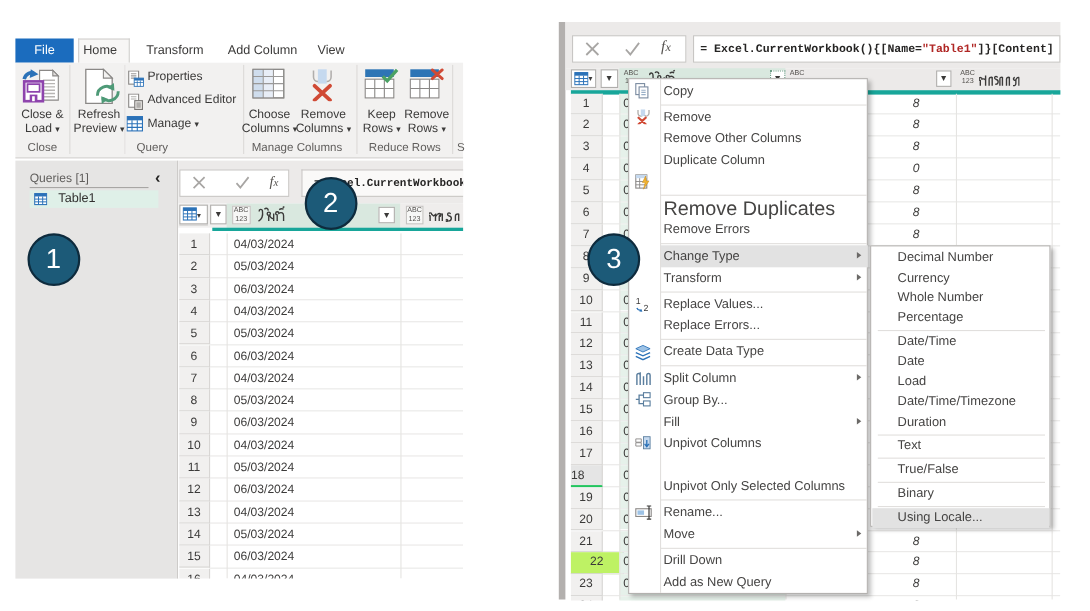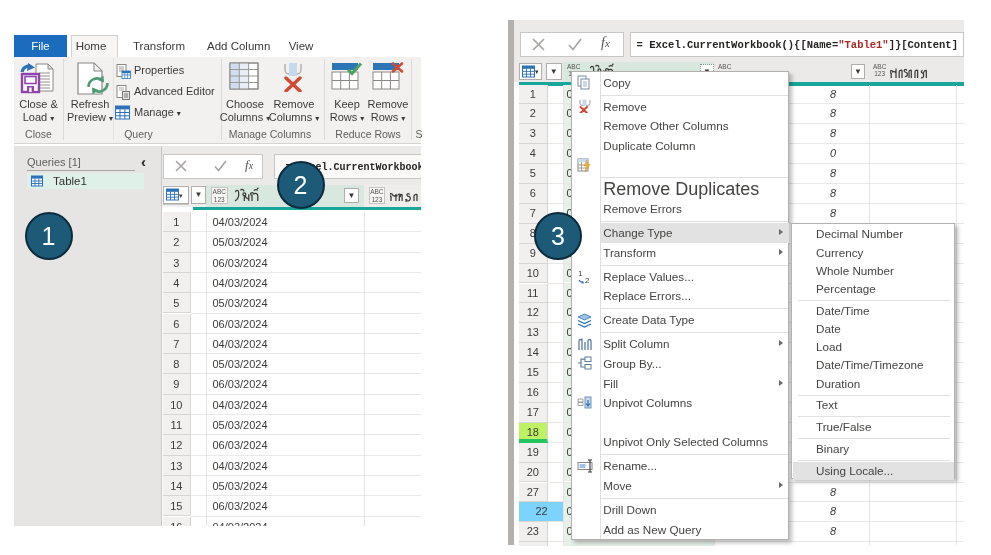--- a/index.html
+++ b/index.html
@@ -374,37 +374,37 @@
 <div class="a" style="left:49px;top:278.6px;width:151px;height:18.9px;background:#e6f1ea"></div>
 <div class="tx" style="left:302px;top:278.6px;width:20px;height:19.9px;line-height:19.9px;text-align:right;color:#3b3a39;font-size:11px;font-style:italic">8</div>
 <div class="a" style="left:5px;top:298.5px;width:28.5px;height:19.9px;background:#f1f0ef;border-bottom:1px solid #d8d6d4;border-right:1px solid #d8d6d4;box-sizing:border-box;color:#3b3a39;font-size:11px;text-align:center;line-height:19.9px">16</div>
 <div class="a" style="left:33.5px;top:317.4px;width:416px;height:1px;background:#e9e8e7"></div>
 <div class="a" style="left:49px;top:298.5px;width:151px;height:18.9px;background:#e6f1ea"></div>
 <div class="tx" style="left:302px;top:298.5px;width:20px;height:19.9px;line-height:19.9px;text-align:right;color:#3b3a39;font-size:11px;font-style:italic">8</div>
 <div class="a" style="left:5px;top:318.4px;width:28.5px;height:19.9px;background:#f1f0ef;border-bottom:1px solid #d8d6d4;border-right:1px solid #d8d6d4;box-sizing:border-box;color:#3b3a39;font-size:11px;text-align:center;line-height:19.9px">17</div>
 <div class="a" style="left:33.5px;top:337.3px;width:416px;height:1px;background:#e9e8e7"></div>
 <div class="a" style="left:49px;top:318.4px;width:151px;height:18.9px;background:#e6f1ea"></div>
 <div class="tx" style="left:302px;top:318.4px;width:20px;height:19.9px;line-height:19.9px;text-align:right;color:#3b3a39;font-size:11px;font-style:italic">8</div>
-<div class="a" style="left:5px;top:338.3px;width:28.5px;height:19.9px;background:#bef264;border-bottom:4px solid #22c55e;border-right:1px solid #d8d6d4;box-sizing:border-box;color:#3b3a39;font-size:11px;text-align:center;line-height:19.9px">18</div>
+<div class="a" style="left:5px;top:338.3px;width:28.5px;height:19.9px;background:#e5e5e5;border-bottom:2px solid #22c55e;border-right:1px solid #d8d6d4;box-sizing:border-box;color:#3b3a39;font-size:11px;text-align:left;line-height:19.9px">18</div>
 <div class="a" style="left:33.5px;top:357.2px;width:416px;height:1px;background:#e9e8e7"></div>
 <div class="a" style="left:49px;top:338.3px;width:151px;height:18.9px;background:#e6f1ea"></div>
 <div class="tx" style="left:302px;top:338.3px;width:20px;height:19.9px;line-height:19.9px;text-align:right;color:#3b3a39;font-size:11px;font-style:italic">8</div>
 <div class="a" style="left:5px;top:358.2px;width:28.5px;height:19.9px;background:#f1f0ef;border-bottom:1px solid #d8d6d4;border-right:1px solid #d8d6d4;box-sizing:border-box;color:#3b3a39;font-size:11px;text-align:center;line-height:19.9px">19</div>
 <div class="a" style="left:33.5px;top:377.1px;width:416px;height:1px;background:#e9e8e7"></div>
 <div class="a" style="left:49px;top:358.2px;width:151px;height:18.9px;background:#e6f1ea"></div>
 <div class="tx" style="left:302px;top:358.2px;width:20px;height:19.9px;line-height:19.9px;text-align:right;color:#3b3a39;font-size:11px;font-style:italic">8</div>
 <div class="a" style="left:5px;top:378.1px;width:28.5px;height:19.9px;background:#f1f0ef;border-bottom:1px solid #d8d6d4;border-right:1px solid #d8d6d4;box-sizing:border-box;color:#3b3a39;font-size:11px;text-align:center;line-height:19.9px">20</div>
 <div class="a" style="left:33.5px;top:397.0px;width:416px;height:1px;background:#e9e8e7"></div>
 <div class="a" style="left:49px;top:378.1px;width:151px;height:18.9px;background:#e6f1ea"></div>
 <div class="tx" style="left:302px;top:378.1px;width:20px;height:19.9px;line-height:19.9px;text-align:right;color:#3b3a39;font-size:11px;font-style:italic">8</div>
-<div class="a" style="left:5px;top:398.0px;width:28.5px;height:19.9px;background:#f1f0ef;border-bottom:1px solid #d8d6d4;border-right:1px solid #d8d6d4;box-sizing:border-box;color:#3b3a39;font-size:11px;text-align:center;line-height:19.9px">27</div>
+<div class="a" style="left:5px;top:398.0px;width:28.5px;height:19.9px;background:#f1f0ef;border-bottom:1px solid #d8d6d4;border-right:1px solid #d8d6d4;box-sizing:border-box;color:#3b3a39;font-size:11px;text-align:center;line-height:19.9px">21</div>
 <div class="a" style="left:33.5px;top:416.9px;width:416px;height:1px;background:#e9e8e7"></div>
 <div class="a" style="left:49px;top:398.0px;width:151px;height:18.9px;background:#e6f1ea"></div>
 <div class="tx" style="left:302px;top:398.0px;width:20px;height:19.9px;line-height:19.9px;text-align:right;color:#3b3a39;font-size:11px;font-style:italic">8</div>
-<div class="a" style="left:5px;top:417.9px;width:48px;height:19.9px;background:#7dd3fc;border-bottom:1px solid #d8d6d4;border-right:3px solid #8b5cf6;box-sizing:border-box;color:#3b3a39;font-size:11px;text-align:center;line-height:19.9px">22</div>
+<div class="a" style="left:5px;top:417.9px;width:48px;height:19.9px;background:#bef264;border-bottom:1px solid #d8d6d4;border-right:1px solid #8b5cf6;box-sizing:border-box;color:#3b3a39;font-size:11px;text-align:center;line-height:19.9px">22</div>
 <div class="a" style="left:33.5px;top:436.8px;width:416px;height:1px;background:#e9e8e7"></div>
 <div class="a" style="left:49px;top:417.9px;width:151px;height:18.9px;background:#e6f1ea"></div>
 <div class="tx" style="left:302px;top:417.9px;width:20px;height:19.9px;line-height:19.9px;text-align:right;color:#3b3a39;font-size:11px;font-style:italic">8</div>
 <div class="a" style="left:5px;top:437.8px;width:28.5px;height:19.9px;background:#f1f0ef;border-bottom:1px solid #d8d6d4;border-right:1px solid #d8d6d4;box-sizing:border-box;color:#3b3a39;font-size:11px;text-align:center;line-height:19.9px">23</div>
 <div class="a" style="left:33.5px;top:456.7px;width:416px;height:1px;background:#e9e8e7"></div>
 <div class="a" style="left:49px;top:437.8px;width:151px;height:18.9px;background:#e6f1ea"></div>
 <div class="tx" style="left:302px;top:437.8px;width:20px;height:19.9px;line-height:19.9px;text-align:right;color:#3b3a39;font-size:11px;font-style:italic">8</div>
 <div class="a" style="left:5px;top:457.7px;width:28.5px;height:19.9px;background:#f1f0ef;border-bottom:1px solid #d8d6d4;border-right:1px solid #d8d6d4;box-sizing:border-box;color:#3b3a39;font-size:11px;text-align:center;line-height:19.9px">24</div>
 
 <div class="a" style="left:49px;top:457.7px;width:151px;height:18.9px;background:#e6f1ea"></div>

